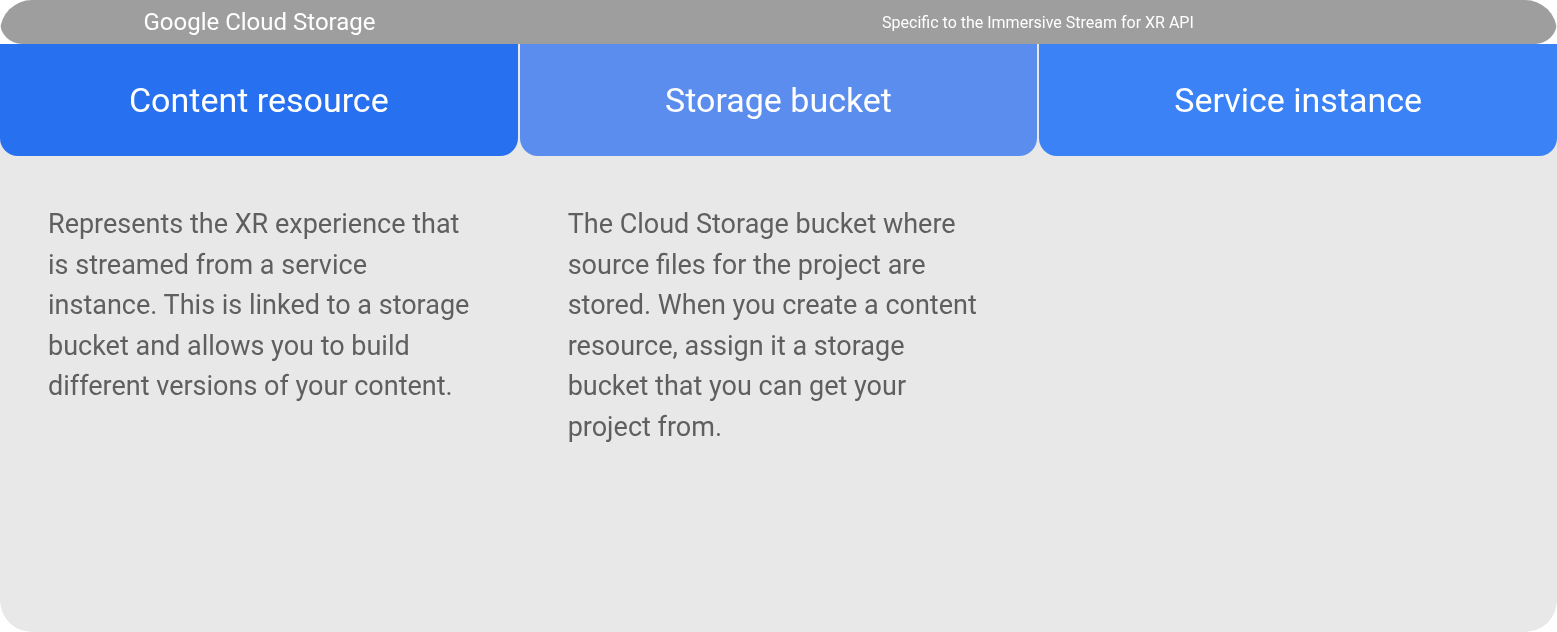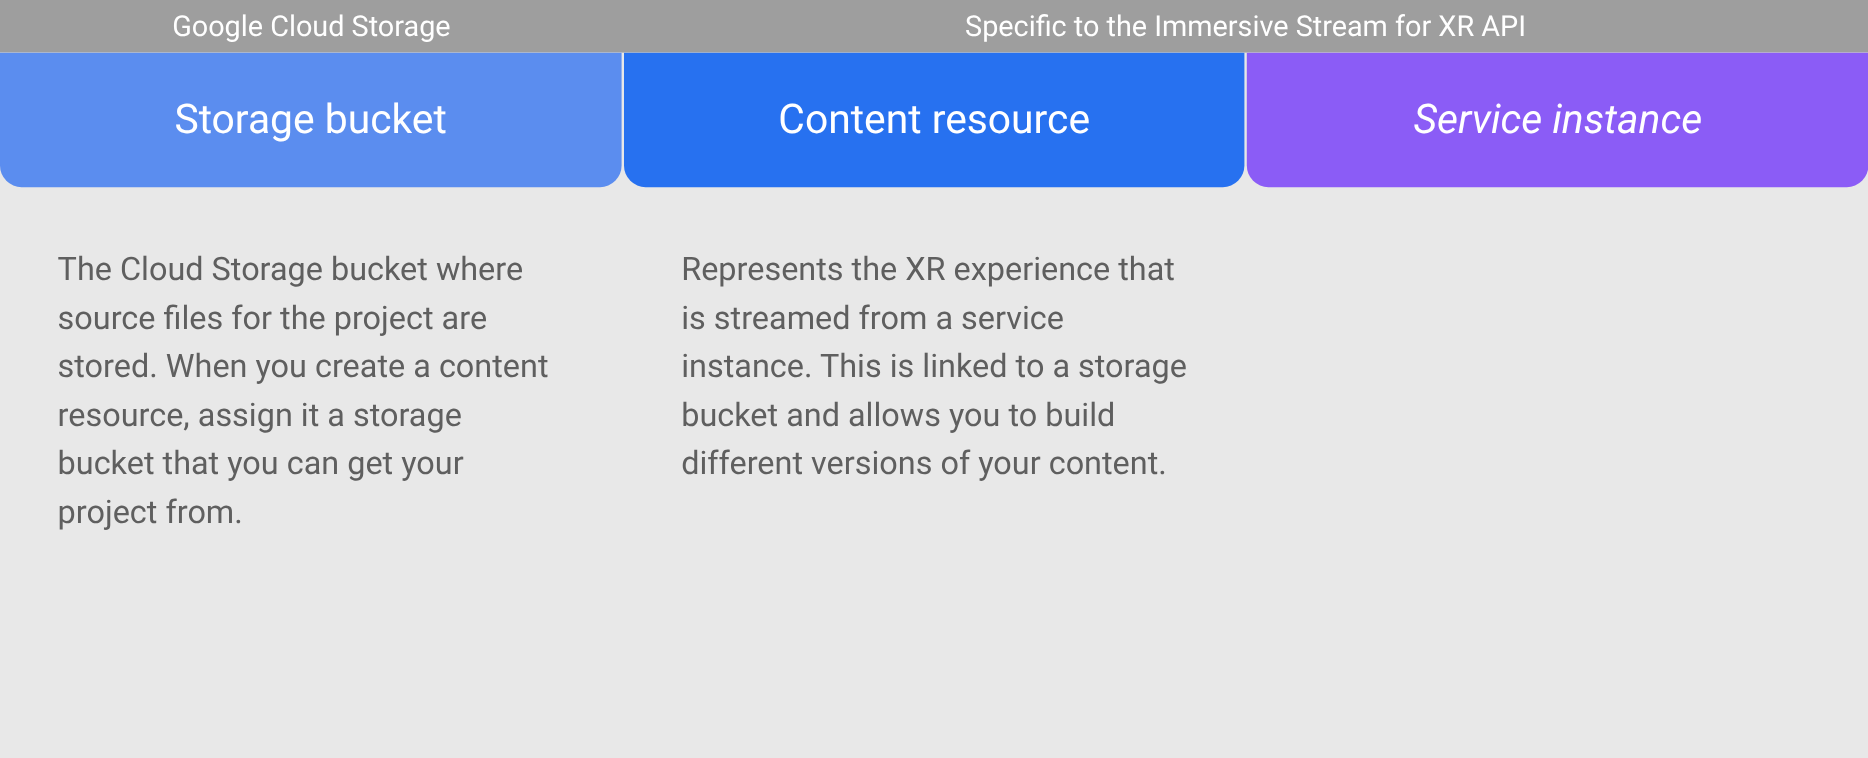--- a/index.html
+++ b/index.html
@@ -1,18 +1,19 @@
 <!DOCTYPE html>
 <html><head>
   <meta charset="utf-8">
   <style>
     * {
       margin: 0;
       padding: 0;
       box-sizing: border-box;
+      border-radius: 32px;
     }
     body {
       font-family: 'Roboto', -apple-system, BlinkMacSystemFont, 'Segoe UI', Arial, sans-serif;
       background: #ffffff;
       width: 1557px;
       height: 632px;
     }
     .container {
       width: 100%;
       height: 100%;
@@ -31,21 +32,21 @@
       color: #ffffff;
       font-size: 24px;
       font-weight: 400;
     }
     .header-right {
       flex: 1;
       display: flex;
       align-items: center;
       justify-content: center;
       color: #ffffff;
-      font-size: 24px;
+      font-size: 16px;
       font-weight: 400;
     }
     .cards-row {
       display: flex;
       width: 100%;
       height: calc(100% - 44px);
       background: #e8e8e8;
     }
     .card {
       flex: 1;
@@ -67,46 +68,45 @@
       font-weight: 400;
       border-radius: 0 0 18px 18px;
     }
     .card-1 .card-header {
       background: #5b8def;
     }
     .card-2 .card-header {
       background: #2771f0;
     }
     .card-3 .card-header {
-      background: #8b5cf6;
-      font-style: italic;
+      background: #3b82f6;
     }
     .card-body {
       flex: 1;
       padding: 48px 48px 30px 48px;
       color: #5f5f5f;
       font-size: 27px;
       line-height: 1.5;
       font-weight: 400;
     }
   </style>
 </head>
 <body>
 
 <div class="container">
   <div class="header-row">
     <div class="header-left">Google Cloud Storage</div>
     <div class="header-right">Specific to the Immersive Stream for XR API</div>
   </div>
   <div class="cards-row">
+    <div class="card card-2">
+      <div class="card-header">Content resource</div>
+      <div class="card-body">Represents the XR experience that is streamed from a service instance. This is linked to a storage bucket and allows you to build different versions of your content.</div>
+    </div>
     <div class="card card-1">
       <div class="card-header">Storage bucket</div>
       <div class="card-body">The Cloud Storage bucket where source files for the project are stored. When you create a content resource, assign it a storage bucket that you can get your project from.</div>
-    </div>
-    <div class="card card-2">
-      <div class="card-header">Content resource</div>
-      <div class="card-body">Represents the XR experience that is streamed from a service instance. This is linked to a storage bucket and allows you to build different versions of your content.</div>
     </div>
     <div class="card card-3">
       <div class="card-header">Service instance</div>
     </div>
   </div>
 </div>
 
 </body></html>

